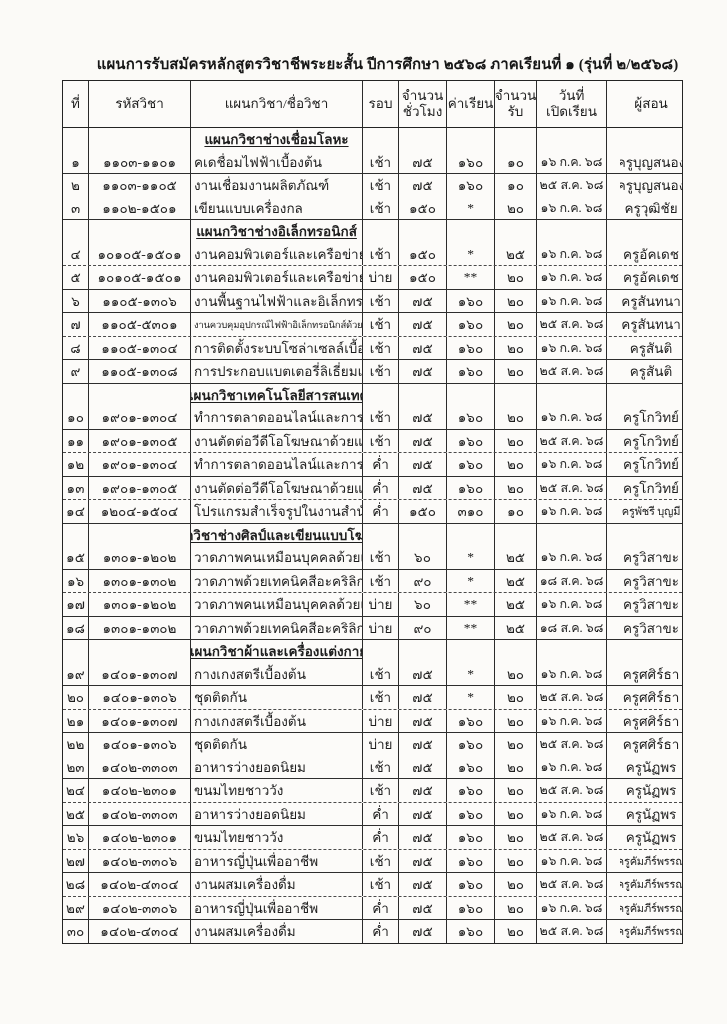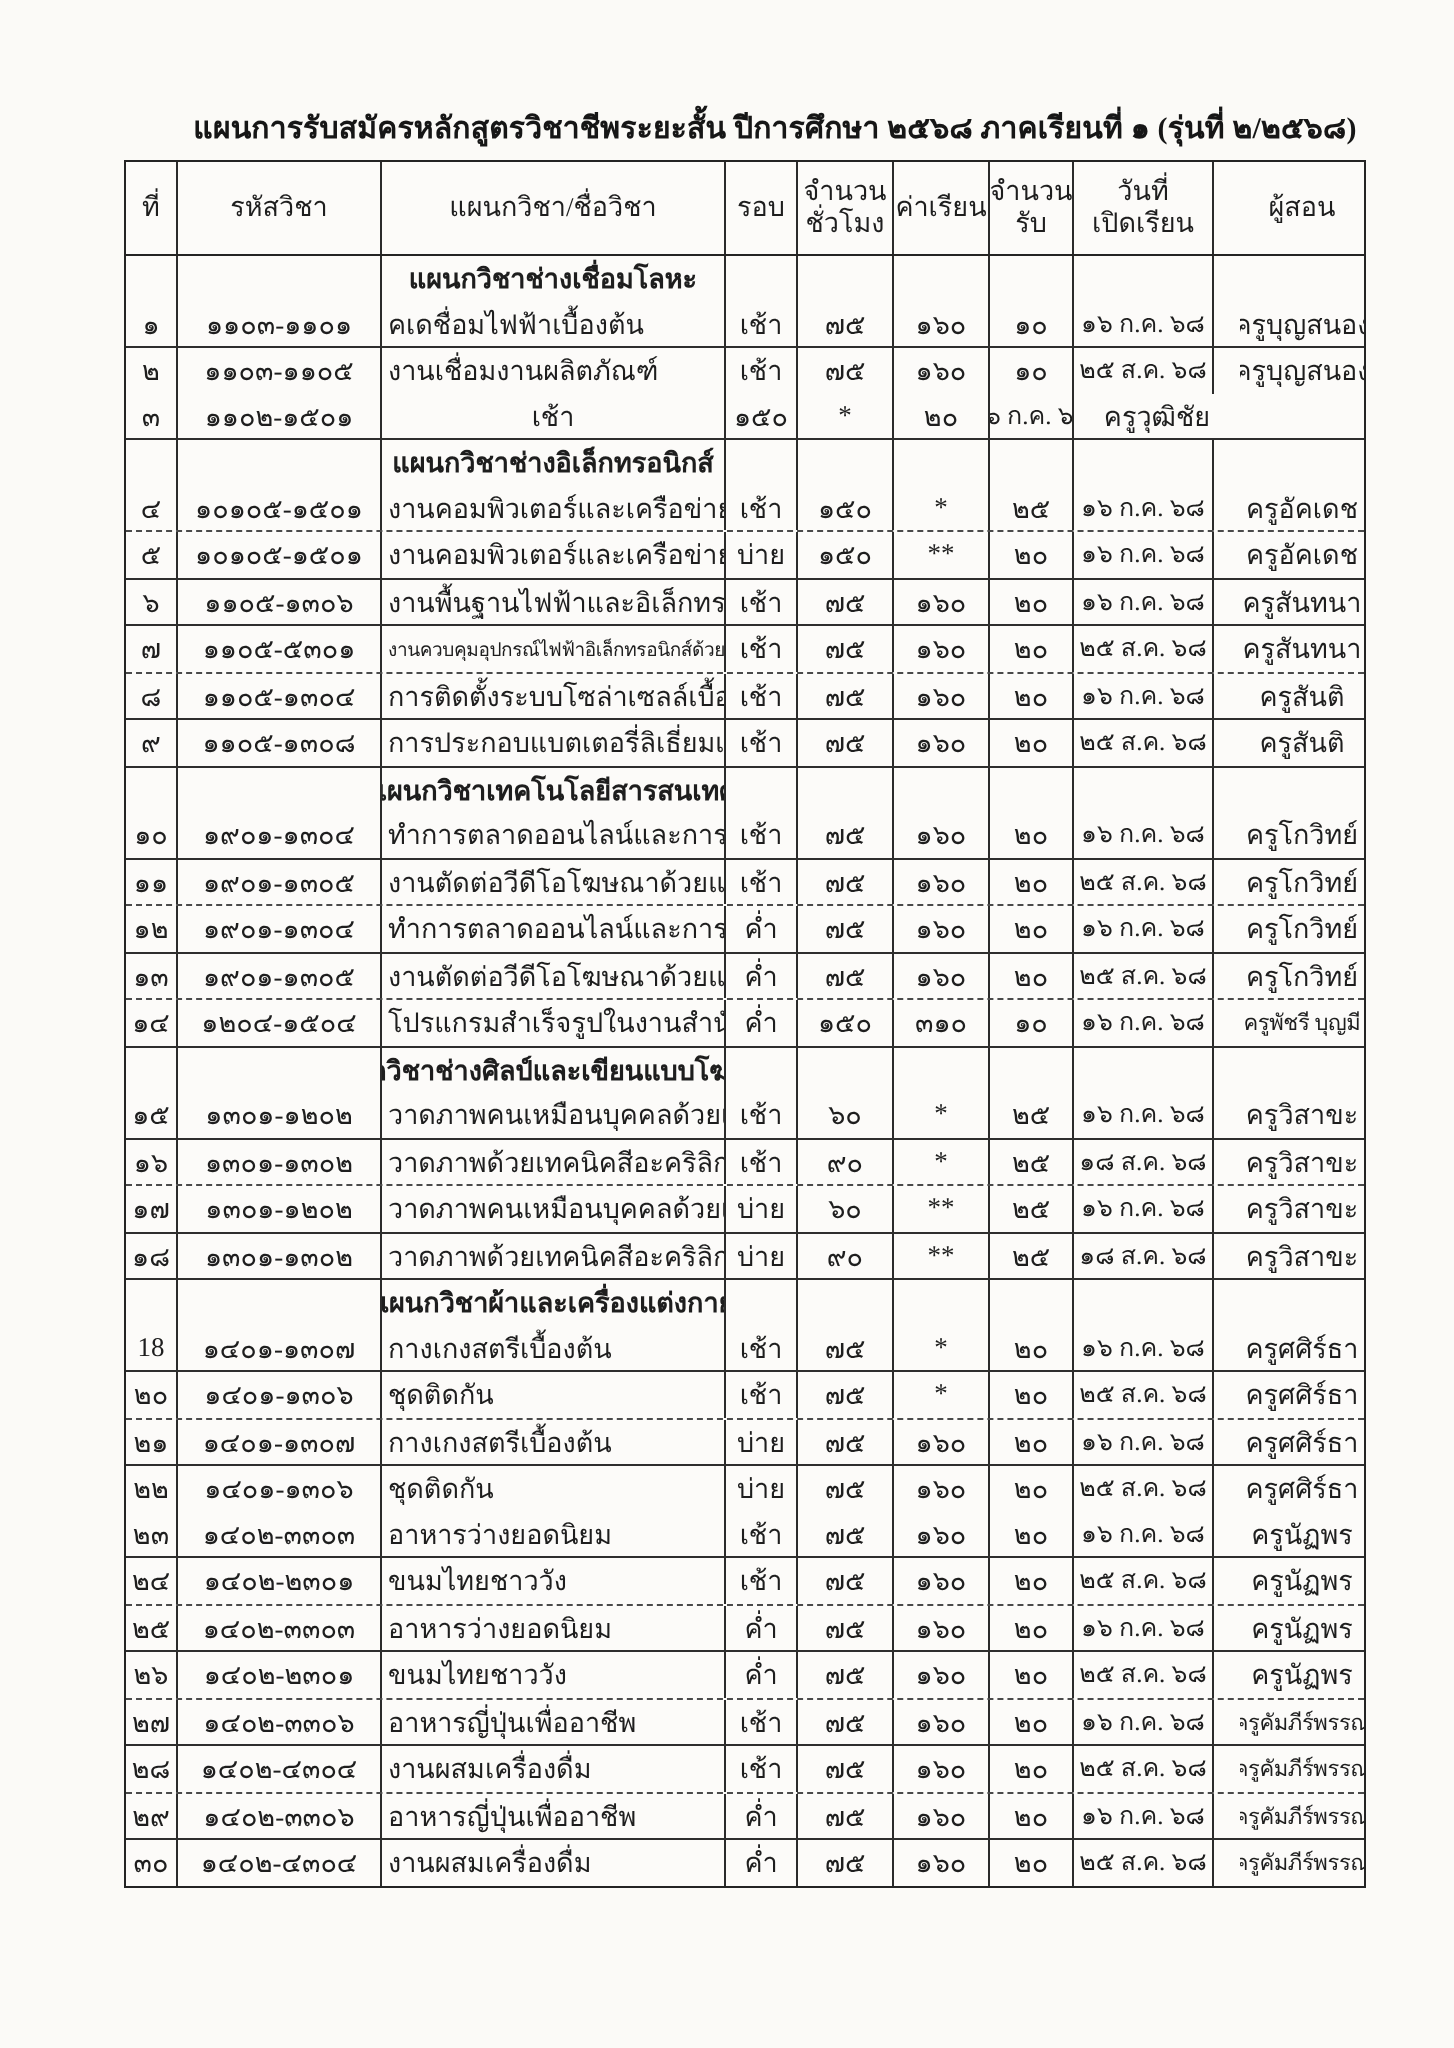--- a/index.html
+++ b/index.html
@@ -50,20 +50,21 @@
   .thead{border-bottom:1.4px solid #242424;}
   
   .sep-none{border-top:none;}
   .sep-solid{border-top:1.1px solid #2e2e2e;}
   .sep-dashed{border-top:1.1px dashed #4a4a4a;}
   
   .c-name{justify-content:flex-start;padding:0 3px;}
   .section .c-name{justify-content:center;}
   .sec-title{
     font-weight:bold;
+    text-decoration:underline;
     text-underline-offset:2px;
     font-size:13.5px;
   }
   .small-name{font-size:9.5px;letter-spacing:-.2px;}
   .small-teacher{font-size:11px;letter-spacing:-.2px;}
   .c-date{font-size:12.5px;}
 </style>
 </head>
 <body>
 
@@ -120,20 +121,21 @@
           <div class="cell c-session">เช้า</div>
           <div class="cell c-hours">๗๕</div>
           <div class="cell c-fee">๑๖๐</div>
           <div class="cell c-seats">๑๐</div>
           <div class="cell c-date">๒๕ ส.ค. ๖๘</div>
           <div class="cell c-teacher">ครูบุญสนอง</div>
         </div>
         <div class="row course sep-none">
           <div class="cell c-no">๓</div>
           <div class="cell c-code">๑๑๐๒-๑๕๐๑</div>
+          <div class="cell c-name">เขียนแบบเครื่องกล</div>
           <div class="cell c-session">เช้า</div>
           <div class="cell c-hours">๑๕๐</div>
           <div class="cell c-fee">*</div>
           <div class="cell c-seats">๒๐</div>
           <div class="cell c-date">๑๖ ก.ค. ๖๘</div>
           <div class="cell c-teacher">ครูวุฒิชัย</div>
         </div>
         <div class="row section sep-solid">
           <div class="cell c-no"></div>
           <div class="cell c-code"></div>
@@ -345,21 +347,21 @@
             <span class="sec-title">แผนกวิชาผ้าและเครื่องแต่งกาย</span>
           </div>
           <div class="cell c-session"></div>
           <div class="cell c-hours"></div>
           <div class="cell c-fee"></div>
           <div class="cell c-seats"></div>
           <div class="cell c-date"></div>
           <div class="cell c-teacher"></div>
         </div>
         <div class="row course sep-none">
-          <div class="cell c-no">18</div>
+          <div class="cell c-no">๑๙</div>
           <div class="cell c-code">๑๔๐๑-๑๓๐๗</div>
           <div class="cell c-name">กางเกงสตรีเบื้องต้น</div>
           <div class="cell c-session">เช้า</div>
           <div class="cell c-hours">๗๕</div>
           <div class="cell c-fee">*</div>
           <div class="cell c-seats">๒๐</div>
           <div class="cell c-date">๑๖ ก.ค. ๖๘</div>
           <div class="cell c-teacher">ครูศศิร์ธา</div>
         </div>
         <div class="row course sep-solid">

